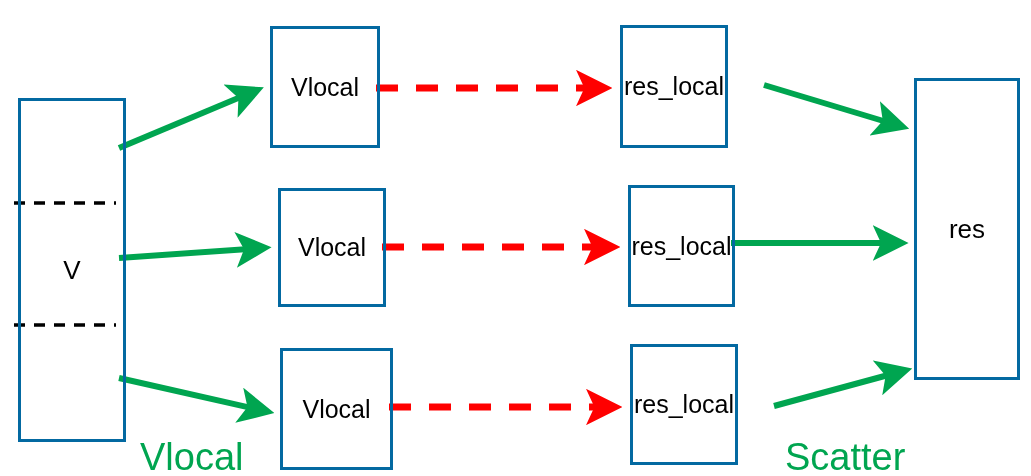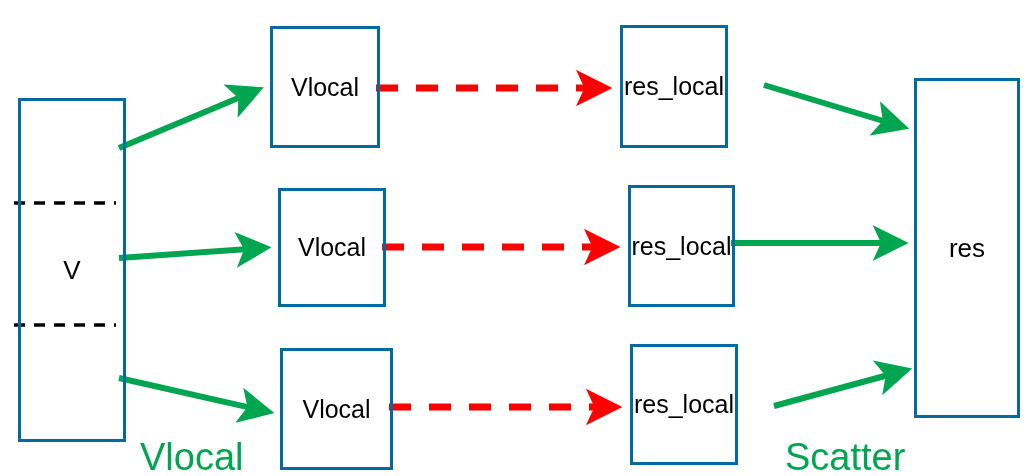--- a/index.html
+++ b/index.html
@@ -50,21 +50,21 @@
     width: 108px;
     height: 344px;
     border-width: 3px;
   }
   #vbox .node-label { font-size: 26px; }
   
   #resbox {
     left: 906px;
     top: 78px;
     width: 106px;
-    height: 340px;
+    height: 302px;
   }
   #resbox .node-label { font-size: 26px; }
   
   #vlocal-0 { left: 262px; top: 26px;  width: 110px; height: 122px; }
   #vlocal-1 { left: 270px; top: 188px; width: 108px; height: 119px; }
   #vlocal-2 { left: 272px; top: 348px; width: 113px; height: 122px; }
   
   #reslocal-0 { left: 612px; top: 25px;  width: 108px; height: 123px; }
   #reslocal-1 { left: 620px; top: 185px; width: 107px; height: 122px; }
   #reslocal-2 { left: 622px; top: 344px; width: 108px; height: 121px; }

